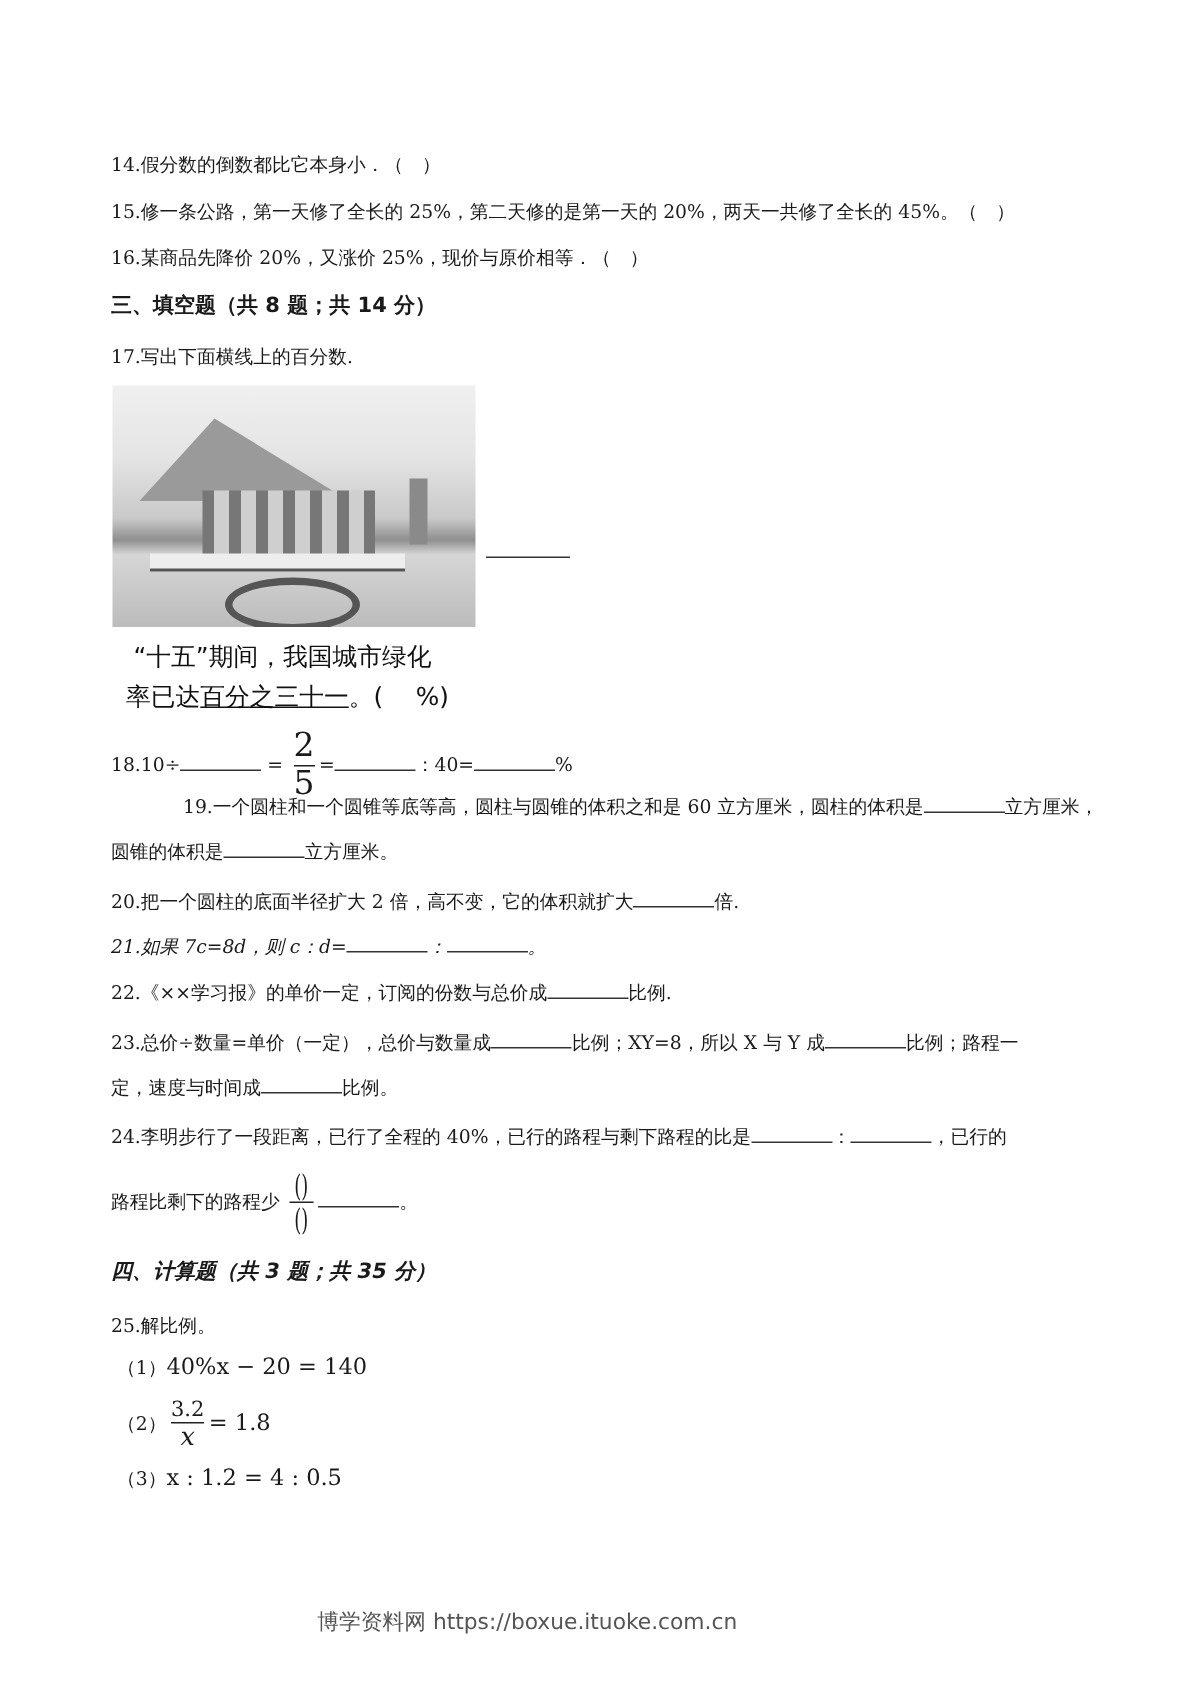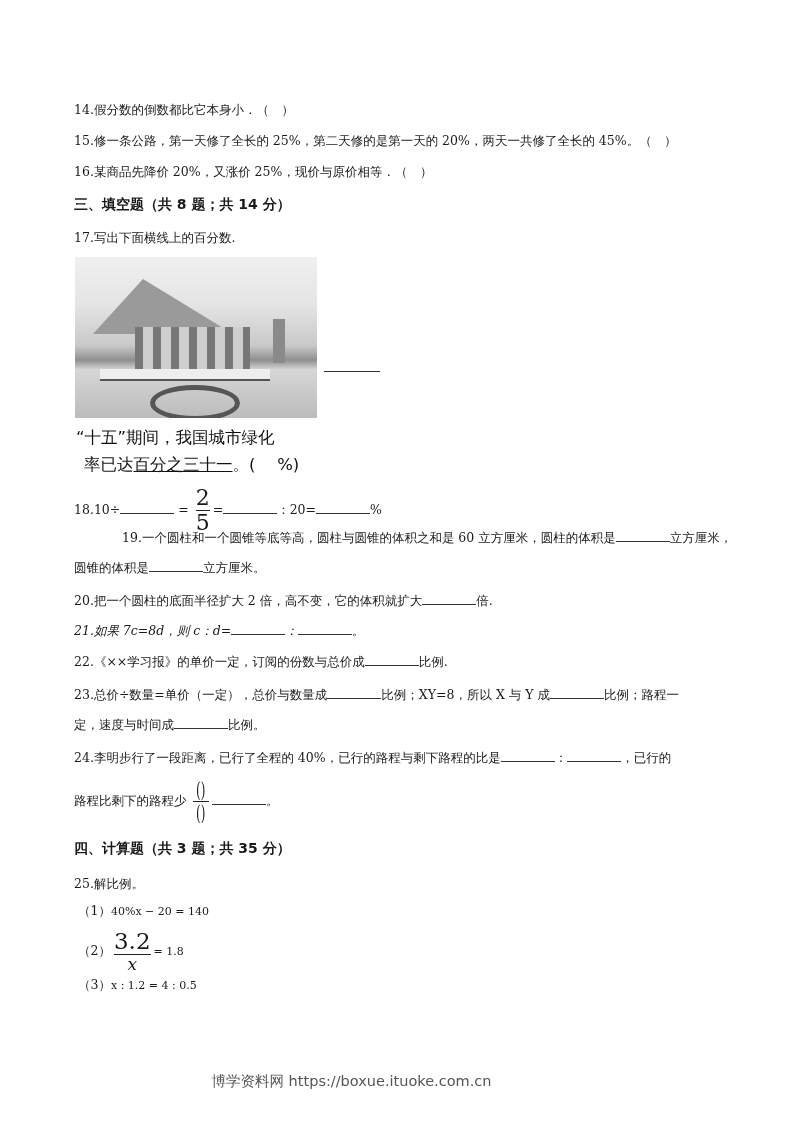--- a/index.html
+++ b/index.html
@@ -26,48 +26,48 @@
   .photo .bldg { position: absolute; left: 60px; top: 70px; width: 115px; height: 50px; background: repeating-linear-gradient(90deg,#777 0 8px,#cfcfcf 8px 18px); }
   .photo .base { position: absolute; left: 25px; top: 112px; width: 170px; height: 10px; background: #eeeeee; border-bottom: 2px solid #555; }
   .photo .tower { position: absolute; left: 198px; top: 62px; width: 12px; height: 44px; background: #8a8a8a; }
   .photo .bed { position: absolute; left: 75px; top: 128px; width: 80px; height: 26px; border: 5px solid #555; border-radius: 50%; }
   .caption { position: absolute; left: 76px; font-family: "DejaVu Sans", "Liberation Sans", sans-serif; font-size: 16.5px; line-height: 22px; color: #111; white-space: nowrap; }
   .u { text-decoration: underline; }
   .frac { display: inline-block; vertical-align: middle; text-align: center; line-height: 1; margin: 0 3px; }
   .frac .num, .frac .den { display: block; font-size: 22px; }
   .frac .bar { display: block; border-top: 1px solid #222; margin: 1px 0; }
   .paren-frac .num, .paren-frac .den { font-size: 20px; font-family: "DejaVu Serif", serif; transform: scaleX(0.6); }
-  .math { font-family: "DejaVu Serif", "Liberation Serif", serif; font-size: 11px; }
+  .math { font-family: "DejaVu Serif", "Liberation Serif", serif; font-size: 15px; }
   .footer { position: absolute; top: 1072px; left: 0; width: 703px; text-align: center; font-family: "DejaVu Sans", "Liberation Sans", sans-serif; font-size: 14.5px; color: #555; }
 </style>
 </head>
 <body>
 
 <div class="line" style="top:101px;">14.假分数的倒数都比它本身小．（　）</div>
 <div class="line" style="top:132px;">15.修一条公路，第一天修了全长的 25%，第二天修的是第一天的 20%，两天一共修了全长的 45%。（　）</div>
 <div class="line" style="top:163px;">16.某商品先降价 20%，又涨价 25%，现价与原价相等．（　）</div>
 
 <div class="line heading" style="top:195px;text-align:center;">三、填空题（共 8 题；共 14 分）</div>
 
 <div class="line" style="top:229px;">17.写出下面横线上的百分数.</div>
 <div class="photo" title="城市建筑与绿化照片">
   <div class="roof"></div>
   <div class="bldg"></div>
   <div class="base"></div>
   <div class="tower"></div>
   <div class="bed"></div>
 </div>
 <div style="position:absolute; left:324px; top:371px; width:56px; border-bottom:1px solid #333;"></div>
-<div class="caption" style="top:427px;">“十五”期间，我国城市绿化</div>
+<div class="caption" style="top:427px;margin-left:13px;">“十五”期间，我国城市绿化</div>
 <div class="caption" style="top:454px; left:84px;">
   <span>率已达</span><span class="u">百分之三十一</span><span>。(　 %)</span>
 </div>
 
 <div class="line" style="top:487px; line-height:40px;">
-  <span>18.10÷</span><span class="blank b54"></span><span> = </span><span class="frac"><span class="num">2</span><span class="bar"></span><span class="den">5</span></span><span>=</span><span class="blank b54"></span><span>：20=</span><span class="blank b54"></span><span>%</span>
+  <span>18.10÷</span><span class="blank b54"></span><span> = </span><span class="frac"><span class="num">2</span><span class="bar"></span><span class="den">5</span></span><span>=</span><span class="blank b54"></span><span>：40=</span><span class="blank b54"></span><span>%</span>
 </div>
 
 <div class="line" style="top:529px;margin-left:48px;">
   <span>19.一个圆柱和一个圆锥等底等高，圆柱与圆锥的体积之和是 60 立方厘米，圆柱的体积是</span><span class="blank b54"></span><span>立方厘米，</span>
 </div>
 <div class="line" style="top:559px;">
   <span>圆锥的体积是</span><span class="blank b54"></span><span>立方厘米。</span>
 </div>
 
 <div class="line" style="top:592px;">
@@ -90,26 +90,26 @@
 </div>
 
 <div class="line" style="top:749px;">
   <span>24.李明步行了一段距离，已行了全程的 40%，已行的路程与剩下路程的比是</span><span class="blank b54"></span><span>：</span><span class="blank b54"></span><span>，已行的</span>
 </div>
 <div class="line" style="top:778px; line-height:46px;">
   <span>路程比剩下的路程少</span>
   <span class="frac paren-frac"><span class="num">()</span><span class="bar"></span><span class="den">()</span></span><span class="blank b54"></span><span>。</span>
 </div>
 
-<div class="line heading" style="top:839px;">四、计算题（共 3 题；共 35 分）</div>
+<div class="line heading" style="top:839px;font-style:italic;">四、计算题（共 3 题；共 35 分）</div>
 
 <div class="line" style="top:875px;">25.解比例。</div>
 <div class="line" style="top:902px; left:78px;">
   <span>（1）</span><span class="math">40%x − 20 = 140</span>
 </div>
 <div class="line" style="top:930px; left:78px; line-height:36px;">
-  <span>（2）</span><span class="frac"><span class="num math" style="font-size:23px;">3.2</span><span class="bar"></span><span class="den math" style="font-size:17px; font-style:italic;">x</span></span><span class="math">= 1.8</span>
+  <span>（2）</span><span class="frac"><span class="num math" style="font-size:14px;">3.2</span><span class="bar"></span><span class="den math" style="font-size:17px; font-style:italic;">x</span></span><span class="math">= 1.8</span>
 </div>
 <div class="line" style="top:976px; left:78px;">
   <span>（3）</span><span class="math">x : 1.2 = 4 : 0.5</span>
 </div>
 
 <div class="footer">博学资料网 https://boxue.ituoke.com.cn</div>
 
 </body></html>

